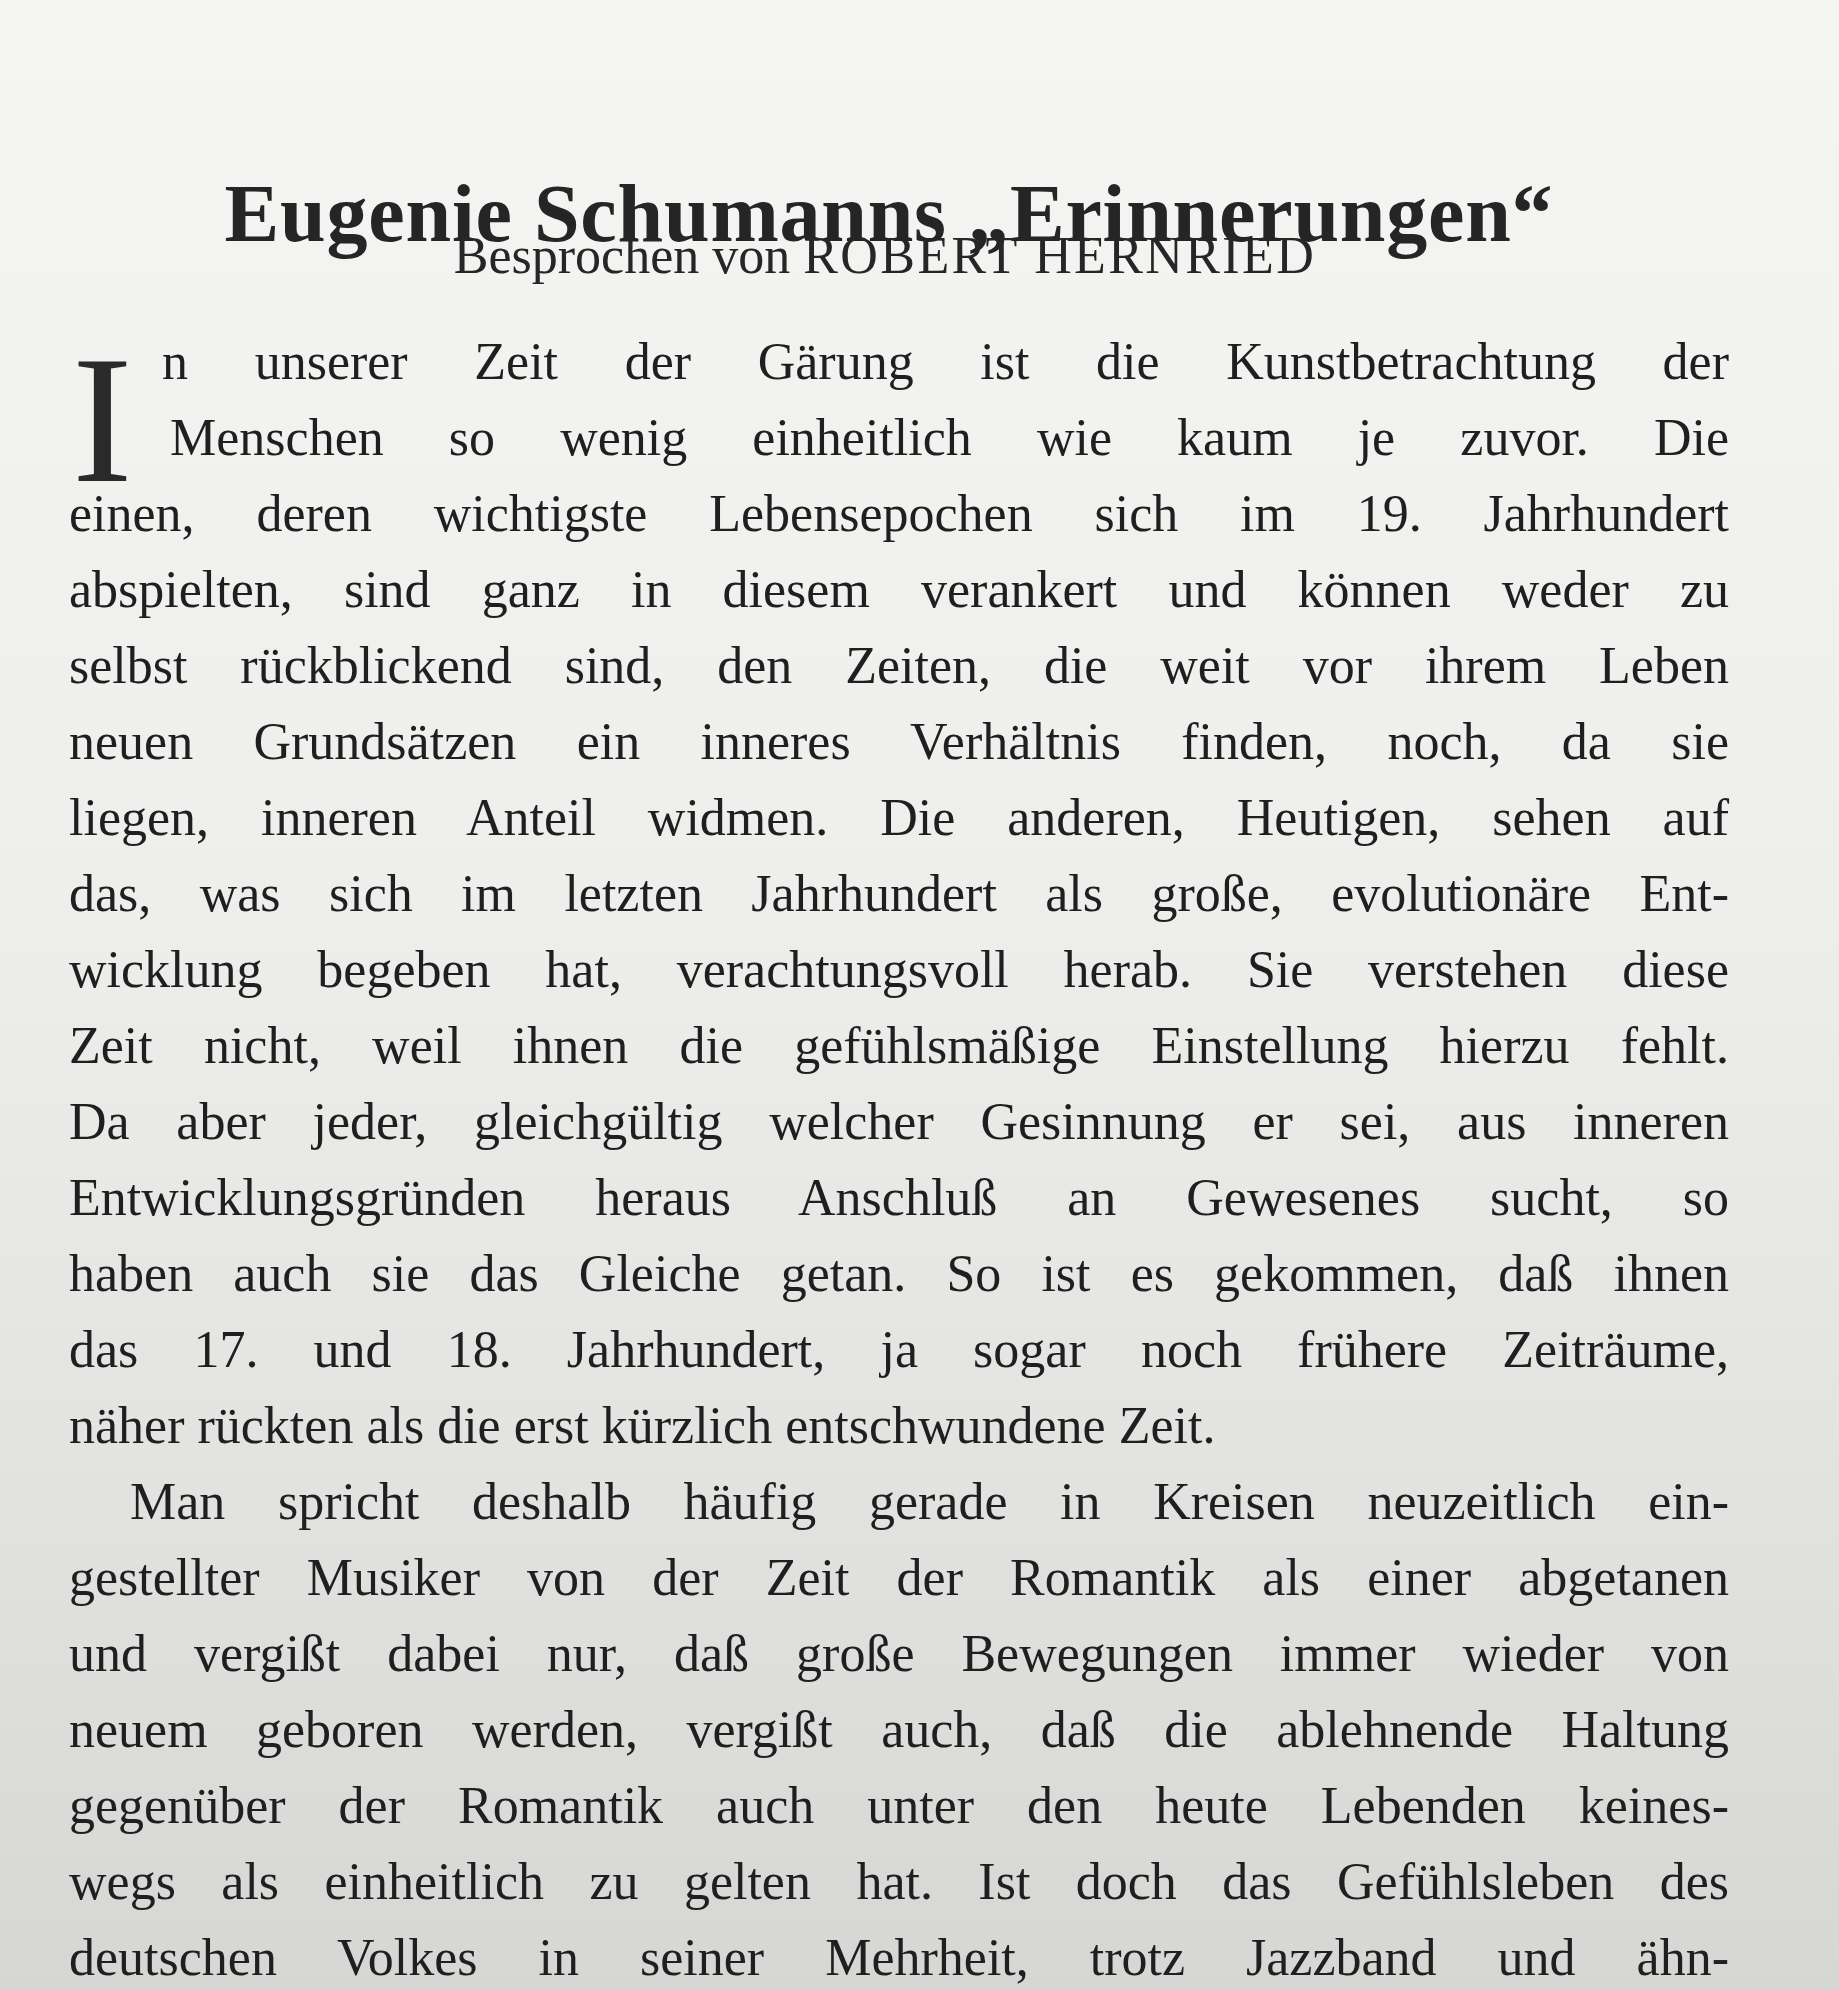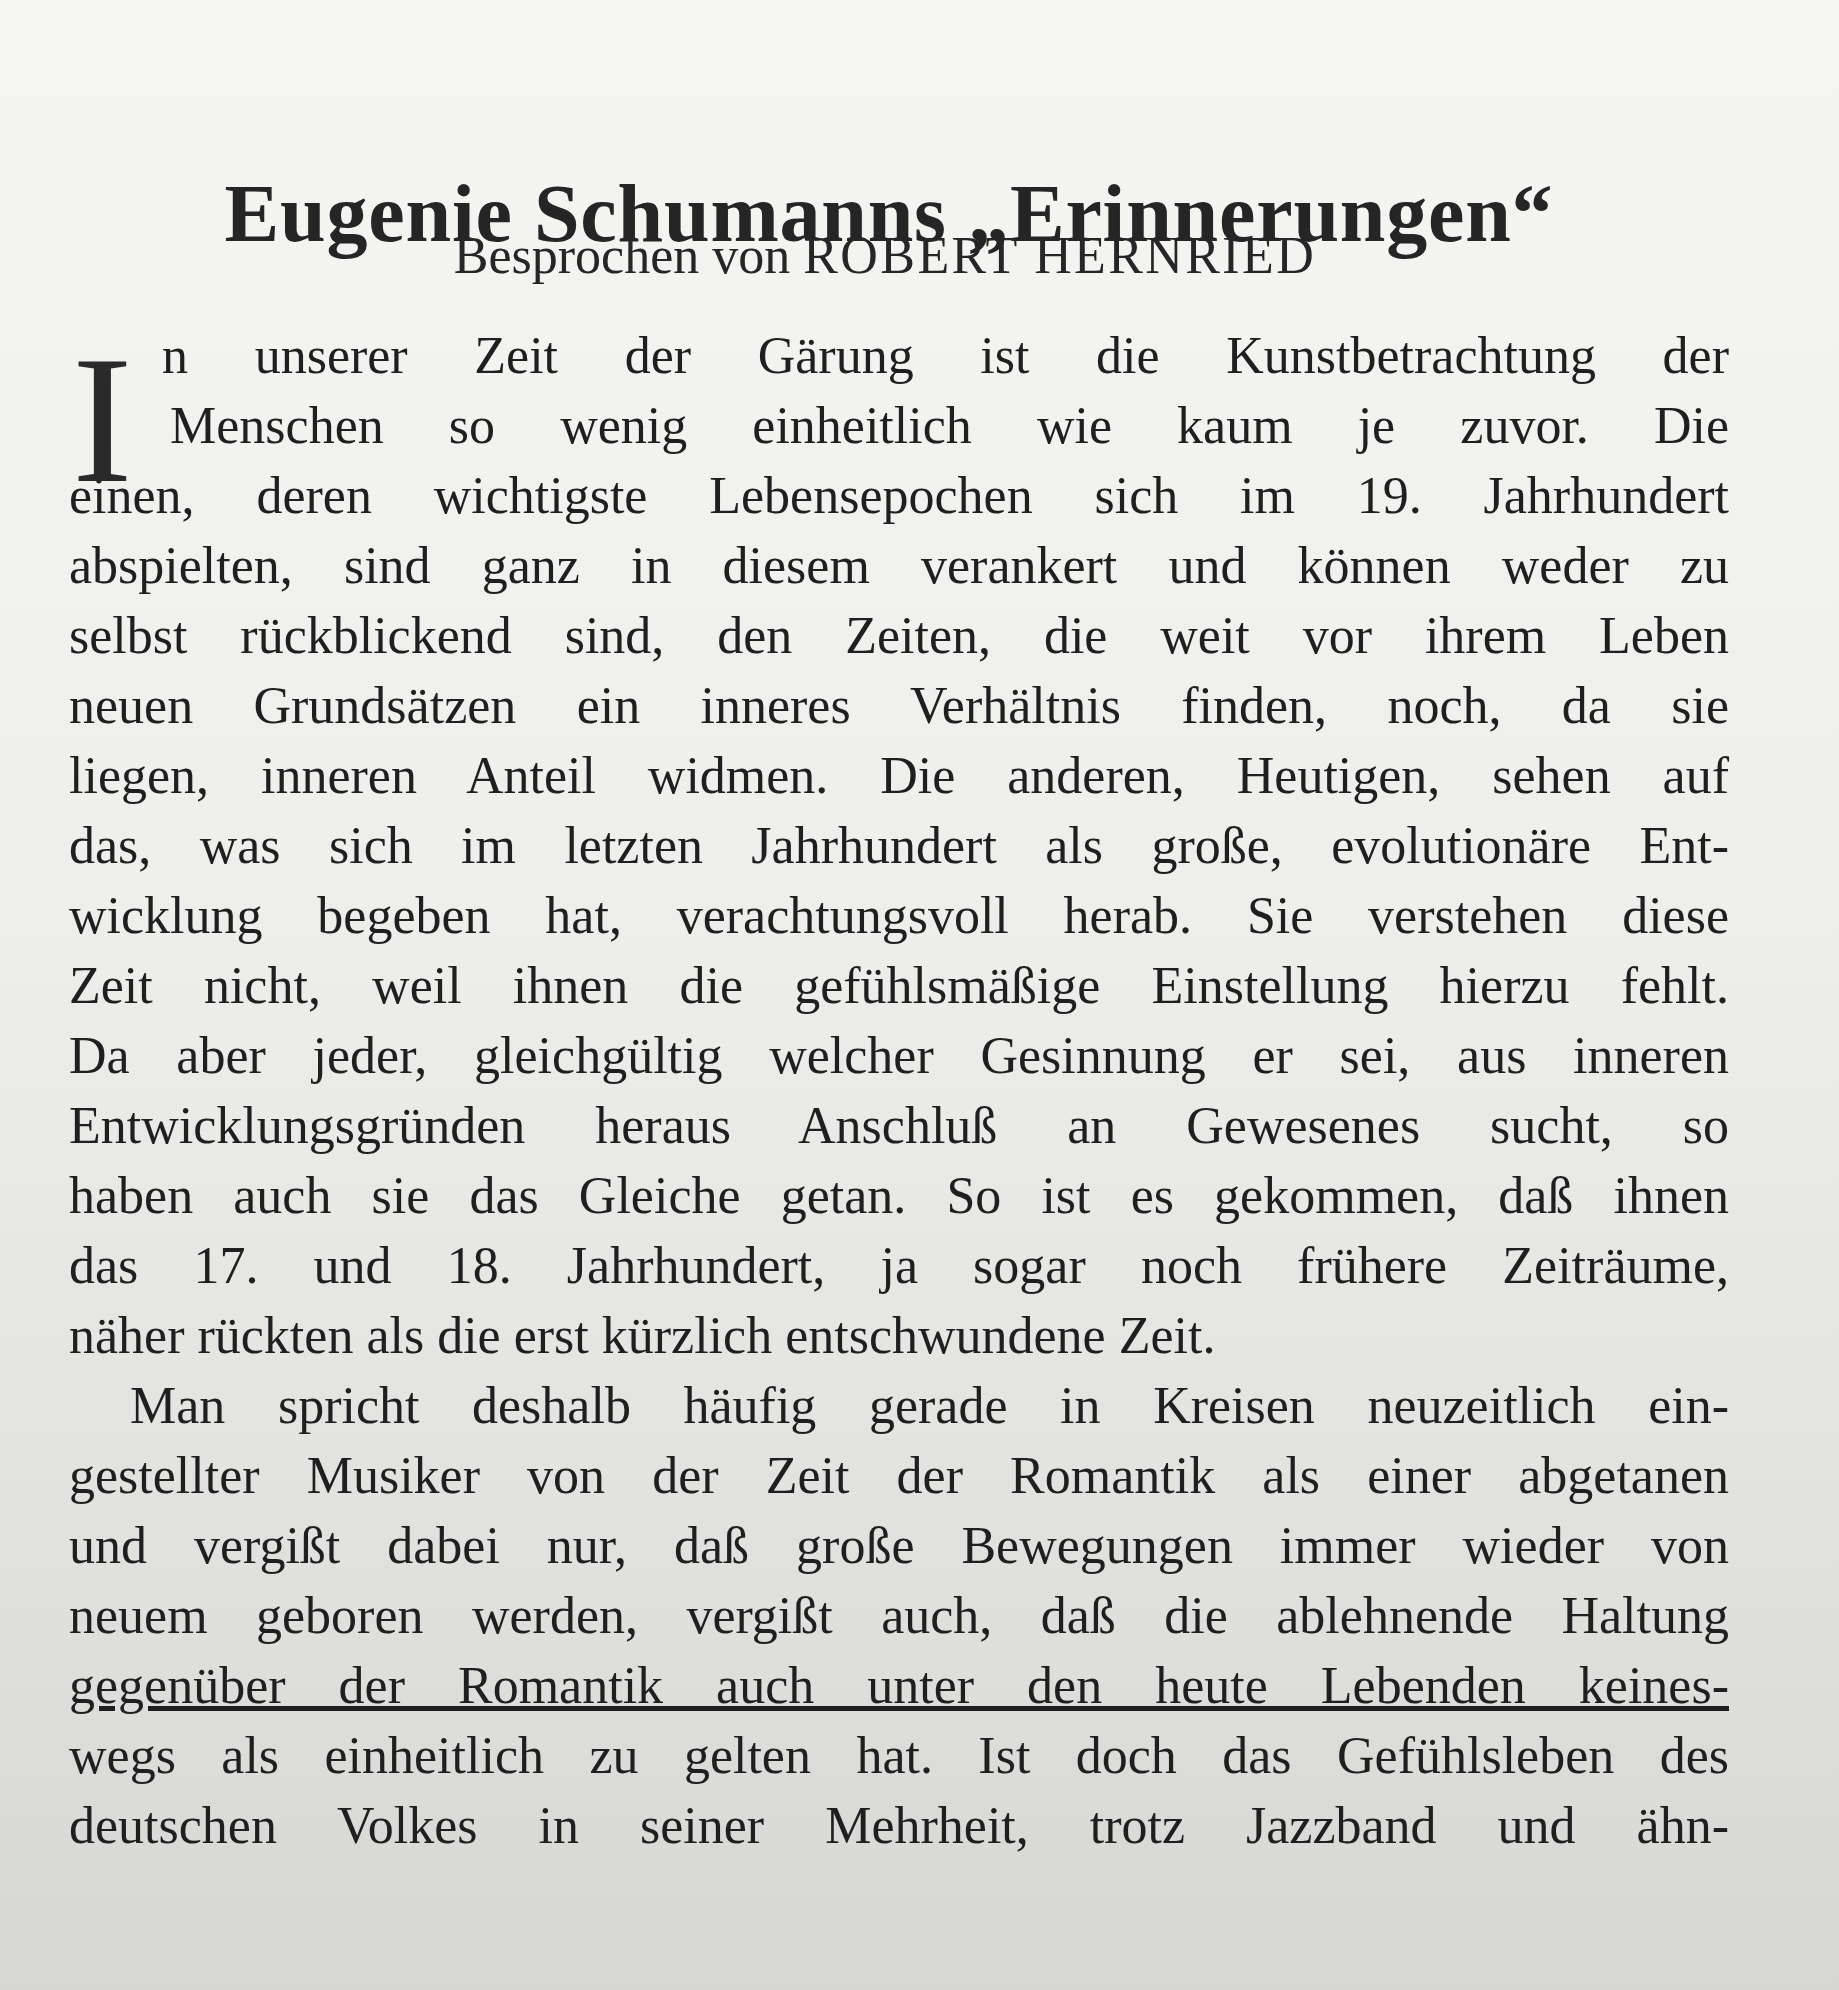--- a/index.html
+++ b/index.html
@@ -60,20 +60,21 @@
       line-height: 70px;
       color: #1f1f1f;
     }
     .line {
       display: block;
       text-align: justify;
       text-align-last: justify;
       white-space: nowrap;
       height: 70px;
       overflow: visible;
+      margin-top: 6px;
     }
     .line.last {
       text-align-last: left;
     }
     .line.indent-drop {
       padding-left: 93px;
     }
     .line.indent-drop2 {
       padding-left: 101px;
     }
@@ -122,20 +123,20 @@
       <span class="line" style="white-space: nowrap; display: block; word-spacing: 0px;">haben auch sie das Gleiche getan. So ist es gekommen, daß ihnen</span>
       <span class="line" style="white-space: nowrap; display: block; word-spacing: 0px;">das 17. und 18. Jahrhundert, ja sogar noch frühere Zeiträume,</span>
       <span class="line last">näher rückten als die erst kürzlich entschwundene Zeit.</span>
     </div>
 
     <div>
       <span class="line para-indent" style="white-space: nowrap; display: block; word-spacing: 0px;">Man spricht deshalb häufig gerade in Kreisen neuzeitlich ein-</span>
       <span class="line" style="white-space: nowrap; display: block; word-spacing: 0px;">gestellter Musiker von der Zeit der Romantik als einer abgetanen</span>
       <span class="line" style="white-space: nowrap; display: block; word-spacing: 0px;">und vergißt dabei nur, daß große Bewegungen immer wieder von</span>
       <span class="line" style="white-space: nowrap; display: block; word-spacing: 0px;">neuem geboren werden, vergißt auch, daß die ablehnende Haltung</span>
-      <span class="line" style="white-space: nowrap; display: block; word-spacing: 0px; text-decoration: underline;">gegenüber der Romantik auch unter den heute Lebenden keines-</span>
+      <span class="line" style="white-space: nowrap; display: block; word-spacing: 0px;">gegenüber der Romantik auch unter den heute Lebenden keines-</span>
       <span class="line" style="white-space: nowrap; display: block; word-spacing: 0px;">wegs als einheitlich zu gelten hat. Ist doch das Gefühlsleben des</span>
       <span class="line" style="white-space: nowrap; display: block; word-spacing: 0px;">deutschen Volkes in seiner Mehrheit, trotz Jazzband und ähn-</span>
     </div>
   </div>
 
 </div>
 
 
 </body></html>

